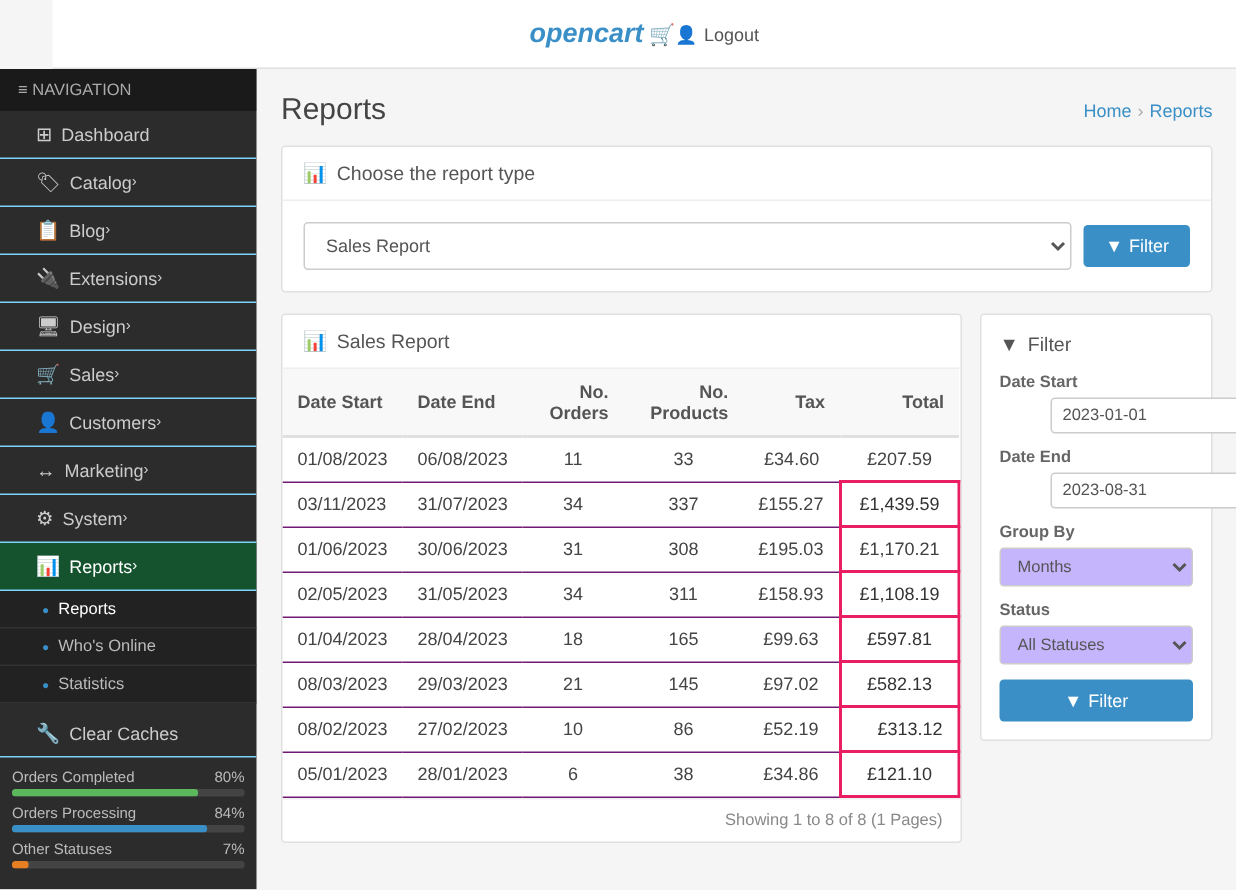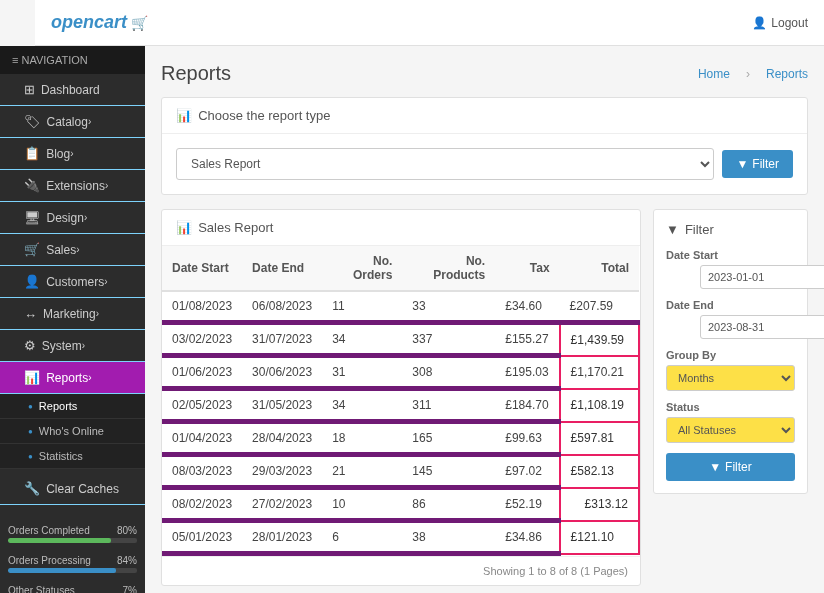--- a/index.html
+++ b/index.html
@@ -1,53 +1,53 @@
 <!DOCTYPE html>
 <html><head>
   <meta charset="utf-8">
   <style>
     * { box-sizing: border-box; margin: 0; padding: 0; }
     body { font-family: 'Segoe UI', Arial, sans-serif; font-size: 12px; background: #f5f5f5; color: #333; display: flex; flex-direction: column; height: 593px; overflow: hidden; }
 
     
-    .topbar { background: #fff; border-bottom: 1px solid #e0e0e0; display: flex; align-items: center; justify-content: space-between; padding: 0 16px; height: 46px; margin-left: 35px; }
+    .topbar { background: #fff; border-bottom: 1px solid #e0e0e0; display: flex; align-items: center; justify-content: center; padding: 0 16px; height: 46px; margin-left: 35px; }
     .logo { display: flex; align-items: center; gap: 4px; }
     .logo-text { font-size: 18px; font-weight: bold; color: #3a8fc7; font-style: italic; }
     .logout-btn { display: flex; align-items: center; gap: 4px; color: #555; cursor: pointer; font-size: 12px; }
 
     
     .layout { display: flex; flex: 1; overflow: hidden; }
 
     
-    .sidebar { width: 145px; background: #2c2c2c; color: #ccc; flex-shrink: 0; overflow-y: auto; display: flex; flex-direction: column; }
+    .sidebar { width: 171px; background: #2c2c2c; color: #ccc; flex-shrink: 0; overflow-y: auto; display: flex; flex-direction: column; }
     .nav-header { background: #1a1a1a; padding: 8px 12px; font-size: 11px; color: #aaa; display: flex; align-items: center; gap: 6px; }
     .nav-item { display: flex; align-items: center; justify-content: flex-start; padding: 8px 24px; cursor: pointer; font-size: 12px; color: #ccc; border-bottom: 1px solid #7dd3fc; transition: background 0.15s; }
-    .nav-item:hover, .nav-item.active { background: #a21caf; color: #fff; }
+    .nav-item:hover, .nav-item.active { background: #14532d; color: #fff; }
     .nav-item .nav-icon { margin-right: 6px; font-size: 13px; }
     .nav-item .chevron { font-size: 10px; }
     .nav-sub { background: #222; }
     .nav-sub-item { padding: 6px 12px 6px 28px; cursor: pointer; font-size: 11px; color: #bbb; display: flex; align-items: center; gap: 6px; border-bottom: 1px solid #333; }
     .nav-sub-item.active { color: #fff; }
     .nav-sub-item .dot { font-size: 8px; color: #3a8fc7; }
 
     
     .sidebar-footer { margin-top: auto; padding: 8px; }
-    .progress-item { margin-bottom: 6px; margin-top: 12px; }
+    .progress-item { margin-bottom: 6px; }
     .progress-label { display: flex; justify-content: space-between; font-size: 10px; color: #bbb; margin-bottom: 2px; }
     .progress-bar { height: 5px; background: #444; border-radius: 2px; overflow: hidden; }
     .progress-fill { height: 100%; border-radius: 2px; }
     .progress-green { background: #5cb85c; }
     .progress-blue { background: #3a8fc7; }
     .progress-orange { background: #e67e22; }
 
     
     .main { flex: 1; overflow-y: auto; padding: 16px; }
     .breadcrumb-bar { display: flex; align-items: center; justify-content: space-between; margin-bottom: 12px; }
     .page-title { font-size: 20px; font-weight: 300; color: #444; }
-    .breadcrumb { display: flex; align-items: center; gap: 16px; font-size: 12px; }
+    .breadcrumb { display: flex; align-items: center; gap: 4px; font-size: 12px; }
     .breadcrumb a { color: #3a8fc7; text-decoration: none; }
     .breadcrumb .sep { color: #aaa; }
     .breadcrumb .current { color: #3a8fc7; }
 
     
     .card { background: #fff; border: 1px solid #e0e0e0; border-radius: 3px; margin-bottom: 14px; }
     .card-header { padding: 10px 14px; border-bottom: 1px solid #eee; display: flex; align-items: center; gap: 6px; font-size: 13px; color: #555; }
     .card-body { padding: 14px; }
     .report-type-row { display: flex; align-items: center; gap: 8px; }
     .report-select { flex: 1; padding: 7px 10px; border: 1px solid #ccc; border-radius: 3px; font-size: 12px; color: #555; background: #fff; appearance: auto; }
@@ -57,34 +57,34 @@
     .report-row { display: flex; gap: 12px; }
     .report-main { flex: 1; }
     .filter-panel { width: 155px; flex-shrink: 0; }
 
     .report-card { background: #fff; border: 1px solid #e0e0e0; border-radius: 3px; }
     .report-card-header { padding: 10px 14px; border-bottom: 1px solid #eee; display: flex; align-items: center; gap: 6px; font-size: 13px; color: #555; }
 
     
     .report-table { width: 100%; border-collapse: collapse; font-size: 12px; }
     .report-table th { background: #f8f8f8; border-bottom: 2px solid #e0e0e0; padding: 8px 10px; text-align: left; color: #555; font-weight: 600; }
-    .report-table td { padding: 7px 10px; border-bottom: 5px solid #701a75; color: #444; }
-    .report-table td.num { text-align: left; }
+    .report-table td { padding: 7px 10px; border-bottom: 1px solid #701a75; color: #444; }
+    .report-table td.num { text-align: center; }
     .report-table th.num { text-align: right; }
     .table-wrapper { position: relative; overflow: hidden; }
     .pagination-info { padding: 8px 12px; font-size: 11px; color: #888; text-align: right; border-top: 1px solid #f0f0f0; }
 
     
     .filter-card { background: #fff; border: 1px solid #e0e0e0; border-radius: 3px; padding: 12px; }
     .filter-card-header { display: flex; align-items: center; gap: 6px; font-size: 13px; color: #555; margin-bottom: 12px; }
     .filter-field { margin-bottom: 10px; }
     .filter-field label { display: block; font-size: 11px; color: #666; margin-bottom: 4px; font-weight: 600; }
     .filter-input-row { display: flex; align-items: center; gap: 4px; }
     .filter-input { flex: 1; padding: 5px 7px; border: 1px solid #ccc; border-radius: 3px; font-size: 11px; color: #555; margin-left: 34px; }
-    .filter-select { width: 100%; padding: 5px 7px; border: 1px solid #ccc; border-radius: 3px; font-size: 11px; color: #555; background: #fde047; }
+    .filter-select { width: 100%; padding: 5px 7px; border: 1px solid #ccc; border-radius: 3px; font-size: 11px; color: #555; background: #c4b5fd; }
     .filter-apply-btn { width: 100%; background: #3a8fc7; color: #fff; border: none; padding: 7px; border-radius: 3px; cursor: pointer; font-size: 12px; display: flex; align-items: center; justify-content: center; gap: 4px; margin-top: 10px; }
   </style>
 </head>
 <body>
 
 <div class="topbar">
   <div class="logo">
     <span class="logo-text">opencart</span>
     <span style="color:#3a8fc7; font-size:14px;">🛒</span>
   </div>
@@ -240,41 +240,41 @@
               <tbody id="table-body">
                   <tr>
                     <td>01/08/2023</td>
                     <td>06/08/2023</td>
                     <td class="num">11</td>
                     <td class="num">33</td>
                     <td class="num">£34.60</td>
                     <td class="num">£207.59</td>
                   </tr>
                   <tr>
-                    <td>03/02/2023</td>
+                    <td>03/11/2023</td>
                     <td>31/07/2023</td>
                     <td class="num">34</td>
                     <td class="num">337</td>
                     <td class="num">£155.27</td>
                     <td class="num" style="border: 2px solid rgb(233, 30, 99); color: rgb(51, 51, 51);">£1,439.59</td>
                   </tr>
                   <tr>
                     <td>01/06/2023</td>
                     <td>30/06/2023</td>
                     <td class="num">31</td>
                     <td class="num">308</td>
                     <td class="num">£195.03</td>
                     <td class="num" style="border: 2px solid rgb(233, 30, 99); color: #404040;">£1,170.21</td>
                   </tr>
                   <tr>
                     <td>02/05/2023</td>
                     <td>31/05/2023</td>
                     <td class="num">34</td>
                     <td class="num">311</td>
-                    <td class="num">£184.70</td>
+                    <td class="num">£158.93</td>
                     <td class="num" style="border: 2px solid rgb(233, 30, 99); color: rgb(51, 51, 51);">£1,108.19</td>
                   </tr>
                   <tr>
                     <td>01/04/2023</td>
                     <td>28/04/2023</td>
                     <td class="num">18</td>
                     <td class="num">165</td>
                     <td class="num">£99.63</td>
                     <td class="num" style="border: 2px solid rgb(233, 30, 99); color: rgb(51, 51, 51);">£597.81</td>
                   </tr>

